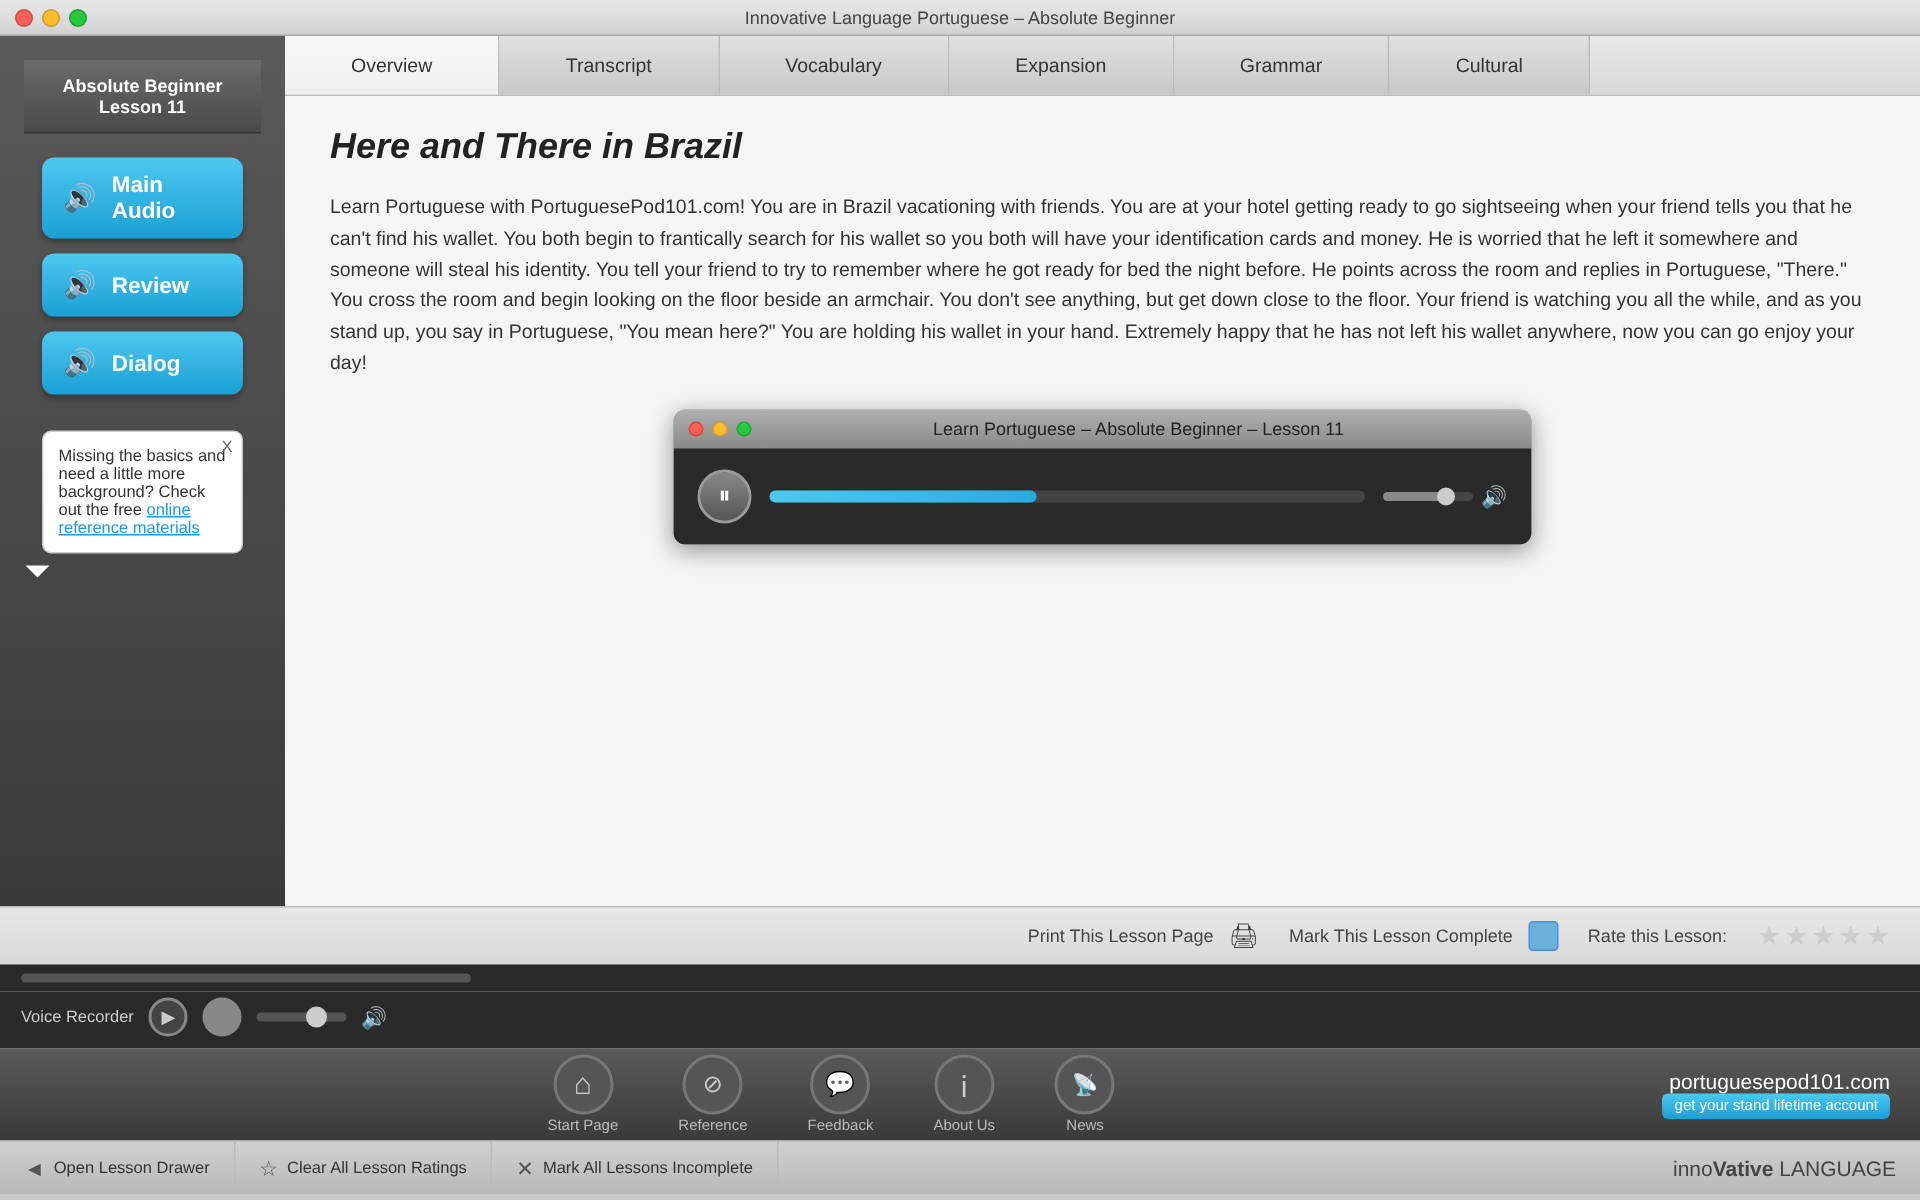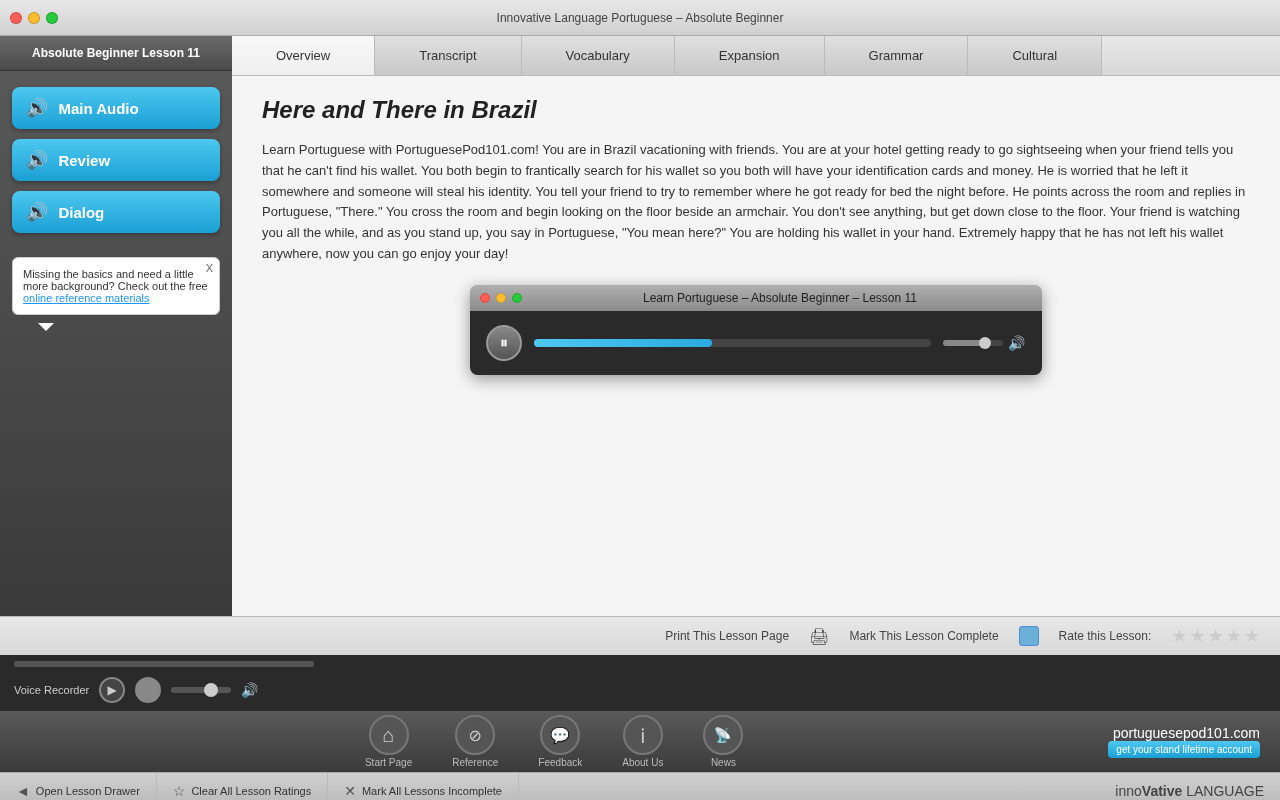--- a/index.html
+++ b/index.html
@@ -7,21 +7,21 @@
       width: 1280px;
       height: 800px;
       background: #c8c8c8;
       font-family: -apple-system, 'Helvetica Neue', Arial, sans-serif;
       overflow: hidden;
       position: relative;
     }
 
     
     .title-bar {
-      height: 36px;
+      height: 24px;
       background: linear-gradient(to bottom, #e8e8e8, #d0d0d0);
       display: flex;
       align-items: center;
       justify-content: center;
       border-bottom: 1px solid #aaa;
       position: relative;
     }
     .traffic-lights {
       position: absolute;
       left: 10px;
@@ -54,26 +54,27 @@
 
     
     .main-area {
       display: flex;
       flex: 1;
       overflow: hidden;
     }
 
     
     .sidebar {
-      width: 232px;
+      width: 190px;
       background: linear-gradient(to bottom, #5a5a5a, #3a3a3a);
       display: flex;
       flex-direction: column;
-      padding: 0;
+      padding: 16px;
       flex-shrink: 0;
+      align-items: center;
     }
     .sidebar-title {
       background: linear-gradient(to bottom, #6a6a6a, #4a4a4a);
       color: #fff;
       font-size: 12px;
       font-weight: bold;
       padding: 10px 12px;
       text-align: center;
       border-bottom: 1px solid #333;
     }
@@ -309,21 +310,21 @@
       display: flex;
       align-items: center;
       gap: 20px;
       font-size: 12px;
       color: #444;
     }
     .bottom-toolbar-spacer { flex: 1; }
     .print-btn, .complete-btn {
       display: flex;
       align-items: center;
-      gap: 20px;
+      gap: 10px;
       cursor: pointer;
       color: #444;
       font-size: 12px;
     }
     .print-icon, .complete-icon {
       font-size: 16px;
     }
     .complete-checkbox {
       width: 20px;
       height: 20px;

